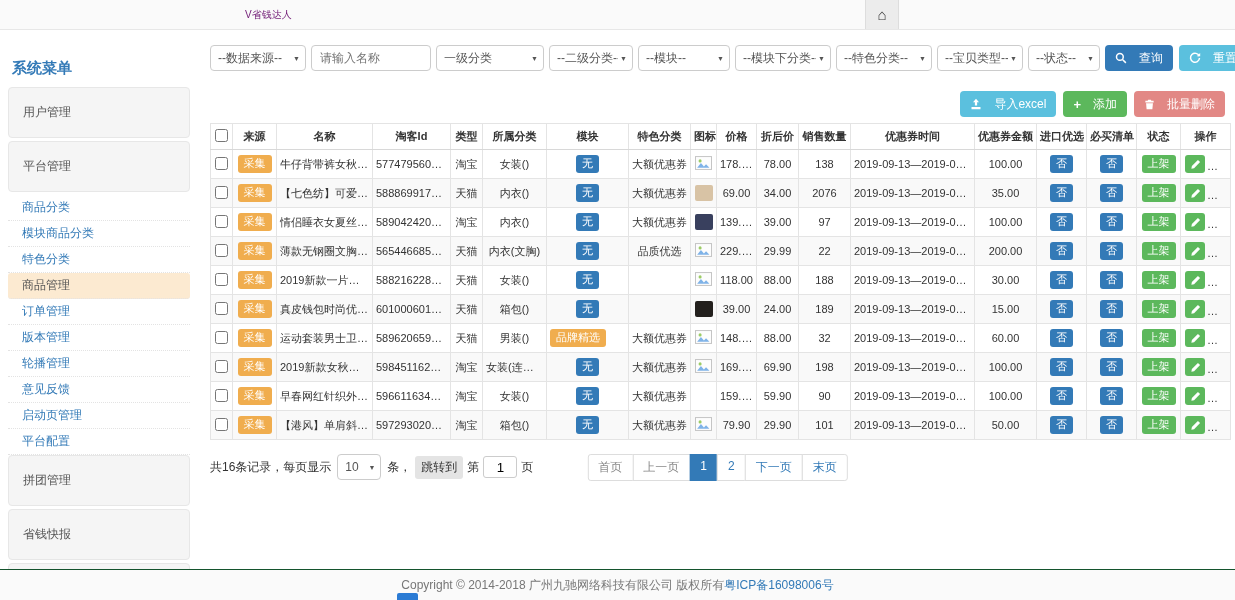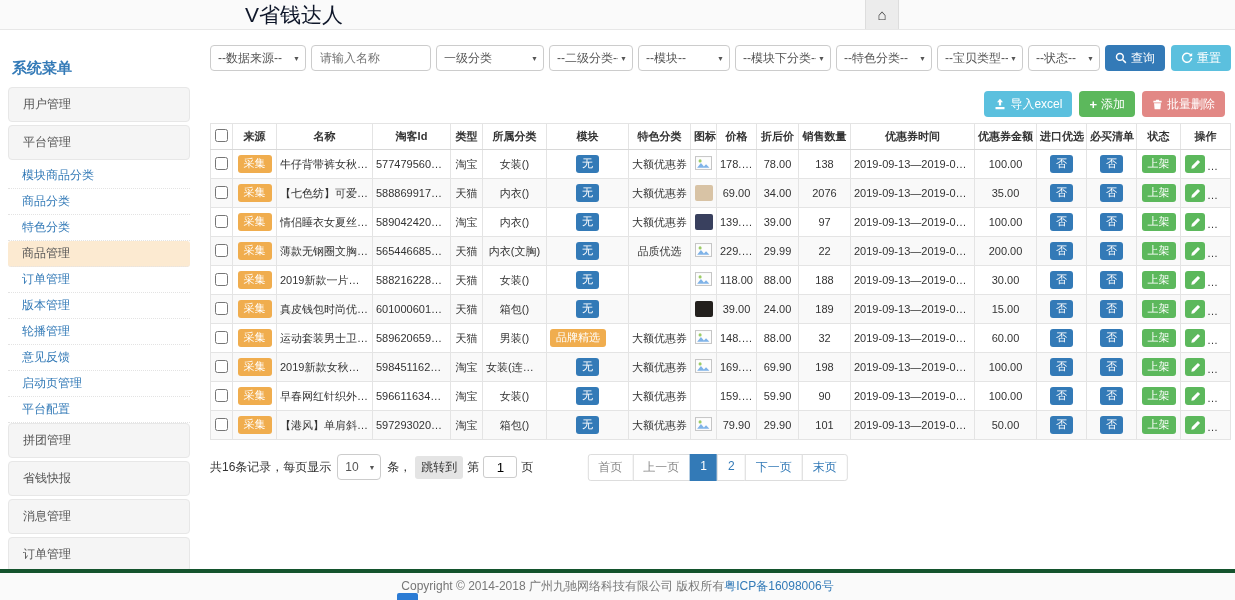--- a/index.html
+++ b/index.html
@@ -1,32 +1,32 @@
 <!DOCTYPE html>
 <html><head>
 <meta charset="utf-8">
 <style>
   *{box-sizing:border-box;margin:0;padding:0}
   html,body{width:1235px;height:600px}
   body{position:relative;overflow:hidden;background:#fff;color:#333;
        font-family:"Liberation Sans","DejaVu Sans",sans-serif;font-size:12px}
   
   .topbar{height:30px;background:#fafafa;border-bottom:1px solid #e7e7e7;display:flex;align-items:center}
-  .brand{margin-left:245px;color:#0f172a;font-size:21px}
+  .brand{margin-left:245px;color:#701a75;font-size:10px}
   .top-right{margin-left:auto;display:flex;align-items:stretch;width:370px;height:100%}
   .home-btn{width:34px;background:#ececec;border-left:1px solid #ddd;border-right:1px solid #ddd;
             display:flex;align-items:center;justify-content:center;font-size:15px;color:#333;cursor:pointer}
   .welcome{display:flex;align-items:center;padding:0 14px;color:#555;cursor:pointer}
   .caret{font-size:8px;color:#555;margin-left:5px}
   
   .layout{display:flex;padding:0 10px 0 8px}
   .sidebar{width:182px;flex:none;margin-top:20px}
   .sidebar-title{color:#337ab7;font-weight:bold;font-size:15px;padding:9px 6px 9px 4px}
   .menu-header{background:#f5f5f5;border:1px solid #e7e7e7;border-radius:4px;margin-bottom:3px;
-               padding:8px 14px;color:#555;cursor:pointer}
+               padding:16px 14px;color:#555;cursor:pointer}
   .menu-sub{background:#fff;padding:4px 14px;color:#337ab7;border-bottom:1px dotted #e3e3e3;cursor:pointer}
   .menu-sub.active{background:#fcead1;border-radius:3px;color:#555}
   
   .main{flex:1;margin-left:20px;padding-top:15px;min-width:0}
   .breadcrumb{display:inline-block;background:#f5f5f5;border-radius:4px;padding:6px 12px;margin-bottom:13px;color:#555}
   .bc-home{margin:0 2px 0 6px;font-size:13px;color:#222}
   .bc-link{color:#337ab7;text-decoration:none;cursor:pointer}
   .bc-sep{color:#999;margin:0 6px}
   .filter-row{display:flex;align-items:center;flex-wrap:nowrap;margin-bottom:20px}
   #filter-slot{display:contents}
@@ -37,21 +37,21 @@
   #filter-slot .sel:nth-of-type(1){width:96px}
   #filter-slot .sel:nth-of-type(2){width:108px}
   #filter-slot .sel:nth-of-type(3){width:84px}
   #filter-slot .sel:nth-of-type(4){width:92px}
   #filter-slot .sel:nth-of-type(5){width:96px}
   #filter-slot .sel:nth-of-type(6){width:96px}
   #filter-slot .sel:nth-of-type(7){width:86px}
   #filter-slot .sel:nth-of-type(8){width:72px}
   .txt{height:26px;border:1px solid #ccc;border-radius:4px;padding:0 8px;width:120px;margin-right:5px;font-size:12px;color:#555;outline:none}
   .btn{height:26px;border:none;border-radius:4px;color:#fff;font-size:12px;padding:0 10px;
-       display:inline-flex;align-items:center;gap:4px;cursor:pointer;margin-right:6px;flex:none}
+       display:inline-flex;align-items:center;gap:12px;cursor:pointer;margin-right:6px;flex:none}
   .btn-primary{background:#337ab7}
   .btn-info{background:#5bc0de}
   .btn-success{background:#5cb85c}
   .btn-danger-soft{background:#e28885}
   .plus{font-weight:bold;font-size:13px}
   .action-row{display:flex;justify-content:flex-end;margin-bottom:6px}
   .action-row .btn{margin-right:0;margin-left:7px}
   
   .grid{width:100%;border-collapse:collapse;table-layout:fixed}
   .grid th,.grid td{border:1px solid #e4e4e4;padding:5px 3px;text-align:center;font-size:11px;
@@ -81,21 +81,21 @@
   .jump-label{background:#e4e4e4;padding:3px 6px;border-radius:3px;color:#333;cursor:pointer}
   .jump-input{width:34px;height:22px;border:1px solid #ccc;border-radius:3px;text-align:center;outline:none}
   .pager-right{position:absolute;left:50%;transform:translateX(-50%);display:flex}
   .pg{border:1px solid #ddd;padding:4px 10px;margin-left:-1px;color:#337ab7;background:#fff;
       text-decoration:none;font-size:12px;cursor:pointer}
   .pg:first-child{border-radius:3px 0 0 3px;margin-left:0}
   .pg:last-child{border-radius:0 3px 3px 0}
   .pg.active{background:#337ab7;color:#fff;border-color:#337ab7}
   .pg.muted{color:#8a8a8a}
   
-  .footer{position:absolute;left:0;right:0;bottom:0;height:31px;background:#fafafa;border-top:4px solid #14532d;
+  .footer{position:absolute;left:0;right:0;bottom:0;height:31px;background:#fafafa;border-top:1px solid #14532d;
           display:flex;align-items:center;justify-content:center;color:#777;z-index:5}
   .footer a{color:#337ab7;text-decoration:none}
   .bottom-artifact{position:absolute;left:397px;bottom:0;width:21px;height:7px;background:#2b7bd4;
                    border-radius:2px 2px 0 0;z-index:6}
 </style>
 </head>
 <body>
 
 <div class="topbar">
   <div class="brand">V省钱达人</div>
@@ -105,22 +105,22 @@
     </div>
   </div>
 </div>
 
 <div class="layout">
   <aside class="sidebar">
     <div class="sidebar-title">系统菜单</div>
     <nav id="menu">
         <div class="menu-header">用户管理</div>
         <div class="menu-header">平台管理</div>
+        <div class="menu-sub">商品分类</div>
         <div class="menu-sub">模块商品分类</div>
-        <div class="menu-sub">商品分类</div>
         <div class="menu-sub">特色分类</div>
         <div class="menu-sub active">商品管理</div>
         <div class="menu-sub">订单管理</div>
         <div class="menu-sub">版本管理</div>
         <div class="menu-sub">轮播管理</div>
         <div class="menu-sub">意见反馈</div>
         <div class="menu-sub">启动页管理</div>
         <div class="menu-sub">平台配置</div>
         <div class="menu-header">拼团管理</div>
         <div class="menu-header">省钱快报</div>

